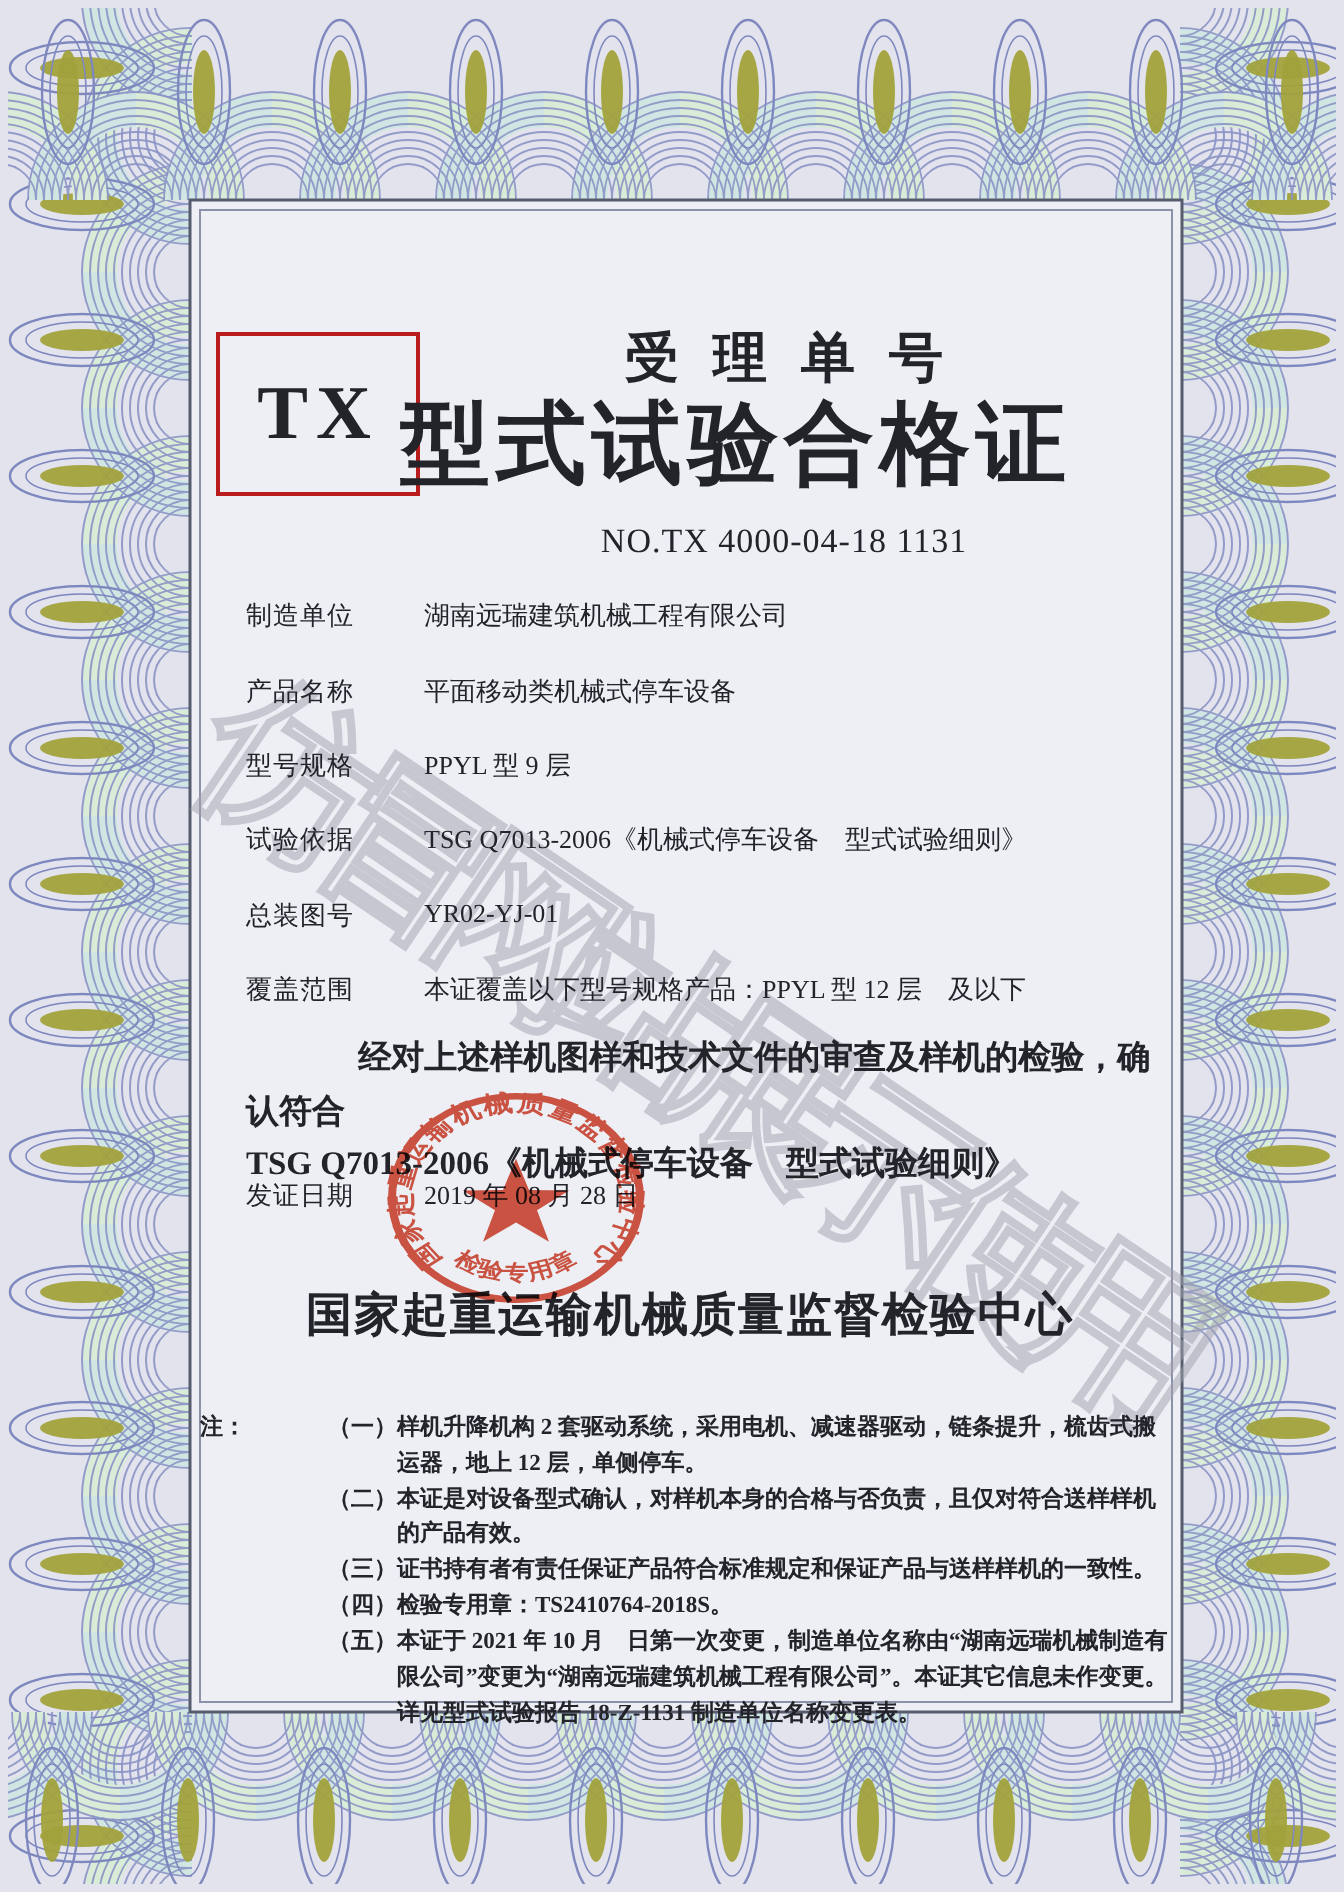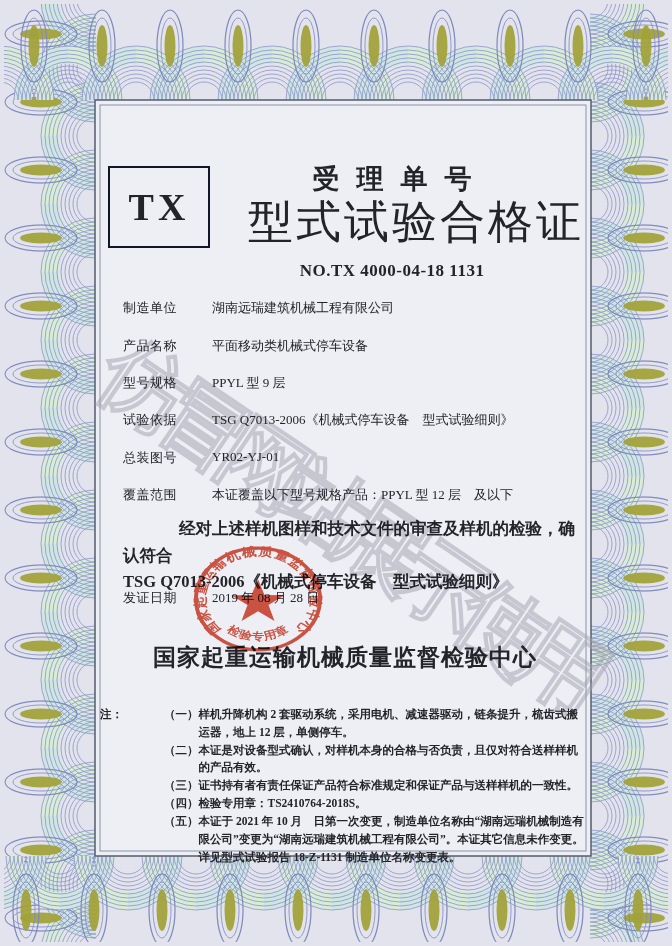--- a/index.html
+++ b/index.html
@@ -11,37 +11,37 @@
     position:relative;
     overflow:hidden;
   }
   .layer{position:absolute;left:0;top:0;}
   #bg-svg{z-index:0;}
   #content{z-index:2;width:672px;height:946px;}
   .abs{position:absolute;}
 
   .tx-box{
     left:108px;top:166px;width:98px;height:78px;
-    border:2px solid #0f172a;
+    border:2px solid #b91c1c;
     display:flex;align-items:center;justify-content:center;
     background:transparent;
   }
   .tx-box span{font-size:38px;font-weight:bold;letter-spacing:4px;}
 
   .title-small{
     left:212px;top:161px;width:360px;text-align:center;
     font-size:27px;font-weight:600;letter-spacing:17px;text-indent:17px;
   }
   .title-main{
-    left:200px;top:192px;width:384px;text-align:right;
-    font-size:45px;font-weight:normal;letter-spacing:3px;
+    left:200px;top:192px;width:384px;text-align:left;
+    font-size:45px;font-weight:bold;letter-spacing:3px;
   }
   .cert-no{
     left:200px;top:261px;width:384px;text-align:center;
-    font-size:17px;font-weight:700;letter-spacing:0.5px;
+    font-size:17px;font-weight:400;letter-spacing:0.5px;
   }
 
   .field{left:123px;width:460px;font-size:13px;font-weight:400;display:flex;}
   .field .flabel{width:67px;flex:none;letter-spacing:0.5px;}
   .field .fvalue{margin-left:22px;white-space:nowrap;}
 
   .statement{
     left:123px;top:516px;width:462px;
     font-size:16.5px;font-weight:600;line-height:1.62;
   }

